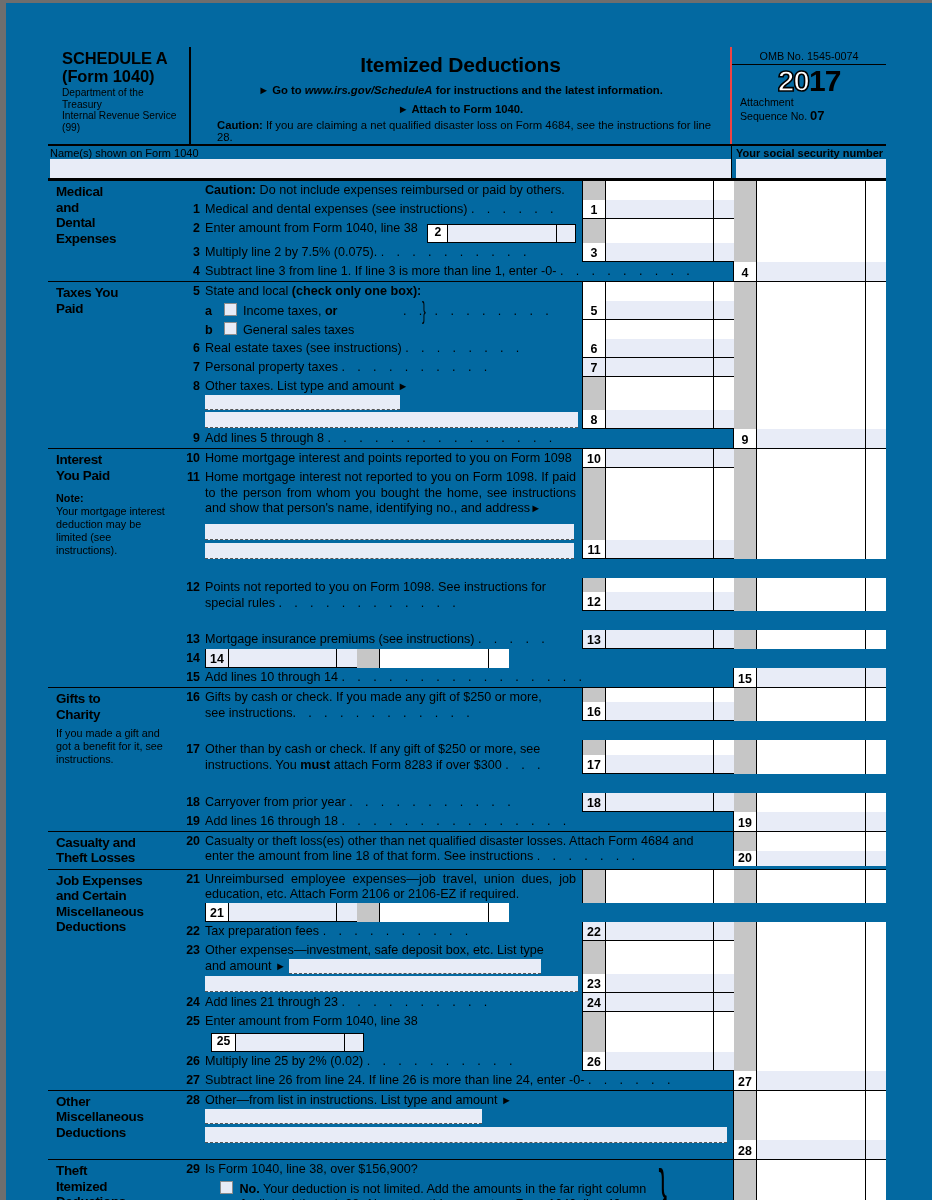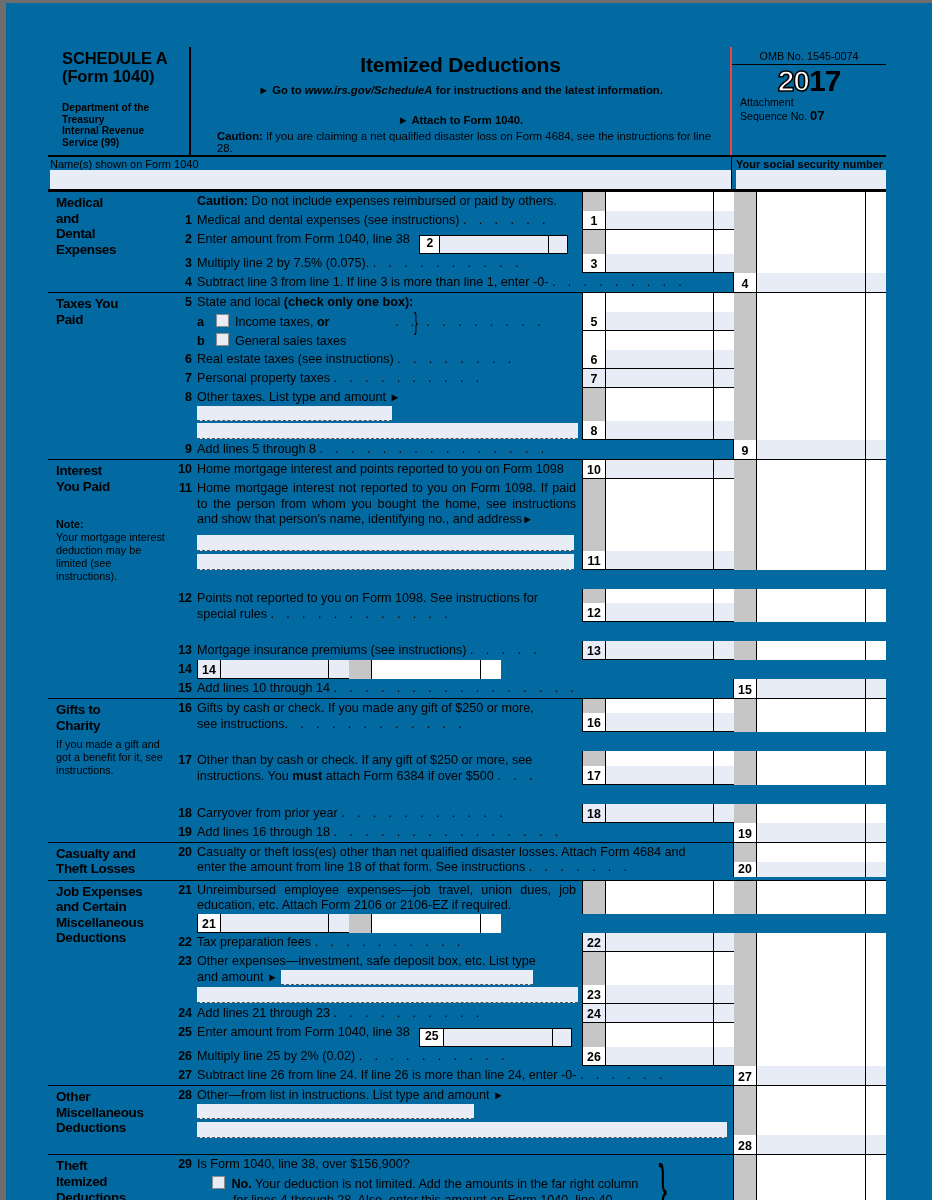--- a/index.html
+++ b/index.html
@@ -13,26 +13,26 @@
     border-left:6px solid #6e6e6e;
     border-top:3px solid #6e6e6e;
     overflow:hidden;
   }
   .sheet{position:absolute;left:42px;top:44px;width:838px;}
 
   
   .hdr{display:flex;border-bottom:2px solid #000;}
   .hdr-left{width:143px;padding:2px 6px 2px 14px;box-sizing:border-box;border-right:2px solid #000;}
   .sched-title{font-size:16.5px;font-weight:bold;line-height:1.12;letter-spacing:-0.1px;}
-  .dept{font-size:10.2px;line-height:1.15;margin-top:16px;font-weight:bold;}
+  .dept{font-size:10.2px;line-height:1.15;margin-top:1px;}
   .hdr-mid{flex:1;text-align:center;padding:3px 4px 1px 4px;box-sizing:border-box;border-right:2px solid #ef4444;}
   .big-title{font-size:21px;font-weight:bold;letter-spacing:-0.2px;margin-top:3px;}
   .goto{font-size:11.3px;font-weight:bold;margin-top:7px;}
   .goto i{font-style:italic;}
-  .attach{font-size:11.3px;font-weight:bold;margin-top:18px;}
+  .attach{font-size:11.3px;font-weight:bold;margin-top:7px;}
   .caution{font-size:11.3px;margin-top:4px;text-align:left;padding-left:22px;}
   .caution b{font-weight:bold;}
   .hdr-right{width:154px;box-sizing:border-box;text-align:center;}
   .omb{font-size:10.8px;padding:3px 0 2px;border-bottom:1px solid #000;}
   .yearwrap{padding:1px 0 0;line-height:1;}
   .yr{font-size:30px;font-weight:bold;letter-spacing:-1px;display:inline-block;}
   .yr-out{color:#fff;-webkit-text-stroke:1.6px #000;text-stroke:1.6px #000;}
   .yr-sol{color:#000;}
   .attseq{font-size:10.6px;text-align:left;padding:1px 0 2px 8px;line-height:1.12;}
   .attseq b{font-size:13px;font-weight:bold;}
@@ -43,25 +43,25 @@
   .name-r{width:154px;box-sizing:border-box;padding:1px 0 0 4px;}
   .tinylbl{font-size:11px;}
   .nameblue{height:19px;background:#e8ecf7;}
 
   
   .body{border-top:2px solid #000;}
   .sec{display:flex;border-bottom:1.6px solid #000;}
   .sec:last-child{border-bottom:none;}
   .cap{width:125px;box-sizing:border-box;padding:3px 4px 3px 8px;border-right:0;}
   .cap h4{margin:0;font-size:13.4px;font-weight:bold;line-height:1.16;letter-spacing:-0.3px;}
-  .cap .note{font-size:10.8px;line-height:1.2;margin-top:24px;}
+  .cap .note{font-size:10.8px;line-height:1.2;margin-top:9px;}
   .cap .note b{font-weight:bold;}
   .cap .note2{font-size:10.8px;line-height:1.2;margin-top:5px;}
 
-  .rows{flex:1;}
+  .rows{flex:1;margin-left:8px;}
   .row{display:flex;min-height:19px;}
   .num{width:24px;box-sizing:border-box;text-align:right;padding:2px 5px 0 0;font-size:12.4px;font-weight:bold;flex:none;}
   .txt{flex:1;box-sizing:border-box;padding:2px 2px 0 0;font-size:12.6px;line-height:1.24;position:relative;}
   .txt b{font-weight:bold;}
   .just{text-align:justify;text-align-last:left;}
 
   
   .colA{width:152px;flex:none;box-sizing:border-box;display:flex;border-left:1.2px solid #000;}
   .colB{width:152px;flex:none;box-sizing:border-box;display:flex;}
   .lnbox{width:23px;flex:none;box-sizing:border-box;font-size:12.4px;font-weight:bold;
@@ -593,21 +593,21 @@
            <div class="cents wht"></div>
          </div>
        </div>
 
        <div class="row">
          <div class="num">17</div>
          <div class="txt">
            <span>Other than by cash or check. If any gift of $250 or more, see</span><br>
            <span>instructions. You</span>
            <b>must</b>
-           <span>attach Form 6384 if over $500</span>
+           <span>attach Form 8283 if over $300</span>
            <span class="dots"> .&nbsp;.&nbsp;.</span>
          </div>
          <div class="colA">
            <div class="lnbox gray"></div>
            <div class="amt wht"></div>
            <div class="cents wht"></div>
          </div>
          <div class="colB">
            <div class="lnbox gray"></div>
            <div class="amt wht"></div>

